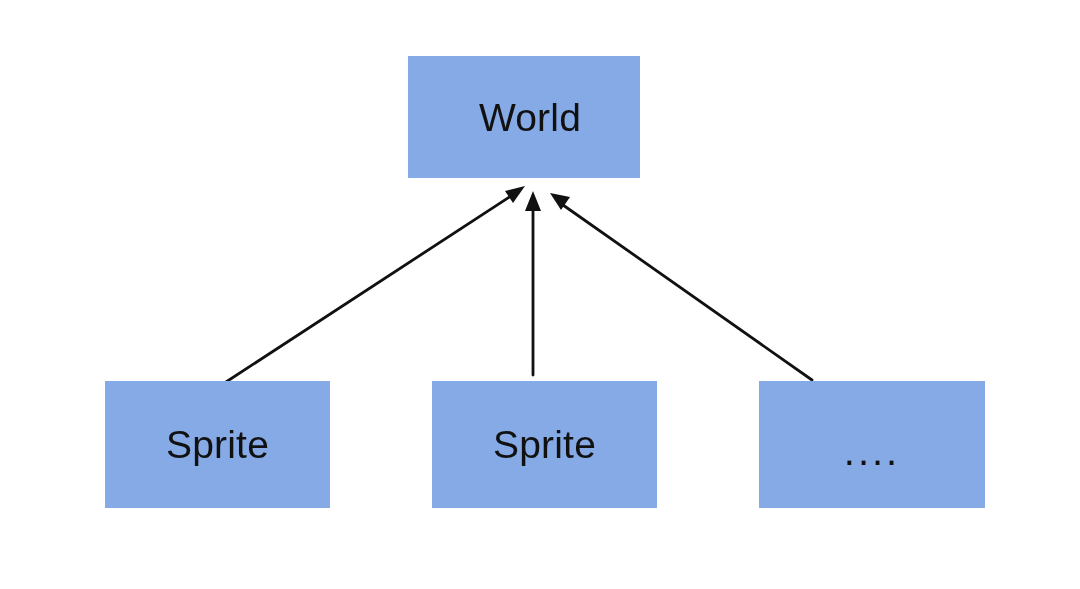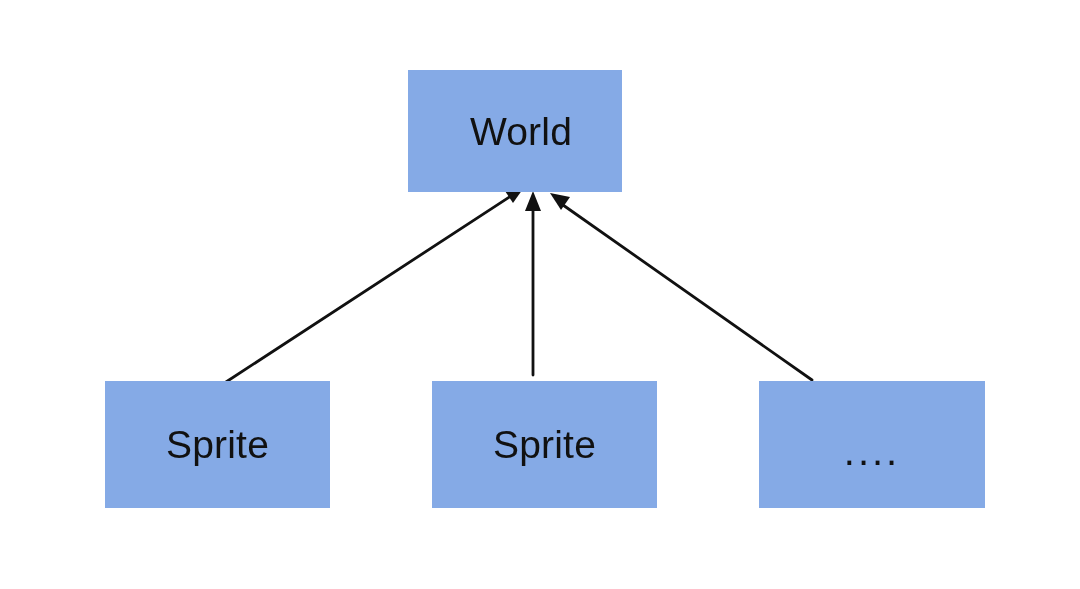--- a/index.html
+++ b/index.html
@@ -43,21 +43,21 @@
     color: #111111;
     white-space: nowrap;
   }
   .node-label.ellipsis {
     font-size: 40px;
     letter-spacing: 3px;
     position: relative;
     top: 6px;
   }
   
-  #node-world   { left: 408px; top: 70px;  width: 214px; height: 122px; padding-left: 12px; }
+  #node-world   { left: 408px; top: 56px;  width: 232px; height: 122px; padding-left: 12px; }
   #node-sprite-1{ left: 105px; top: 381px; width: 225px; height: 127px; }
   #node-sprite-2{ left: 432px; top: 381px; width: 225px; height: 127px; }
   #node-other   { left: 759px; top: 381px; width: 226px; height: 127px; }
 </style>
 </head>
 <body>
 
 <div id="canvas" style="background: rgb(255, 255, 255);">
 
   <svg id="diagram-svg" viewBox="0 0 1080 589" xmlns="http://www.w3.org/2000/svg">

